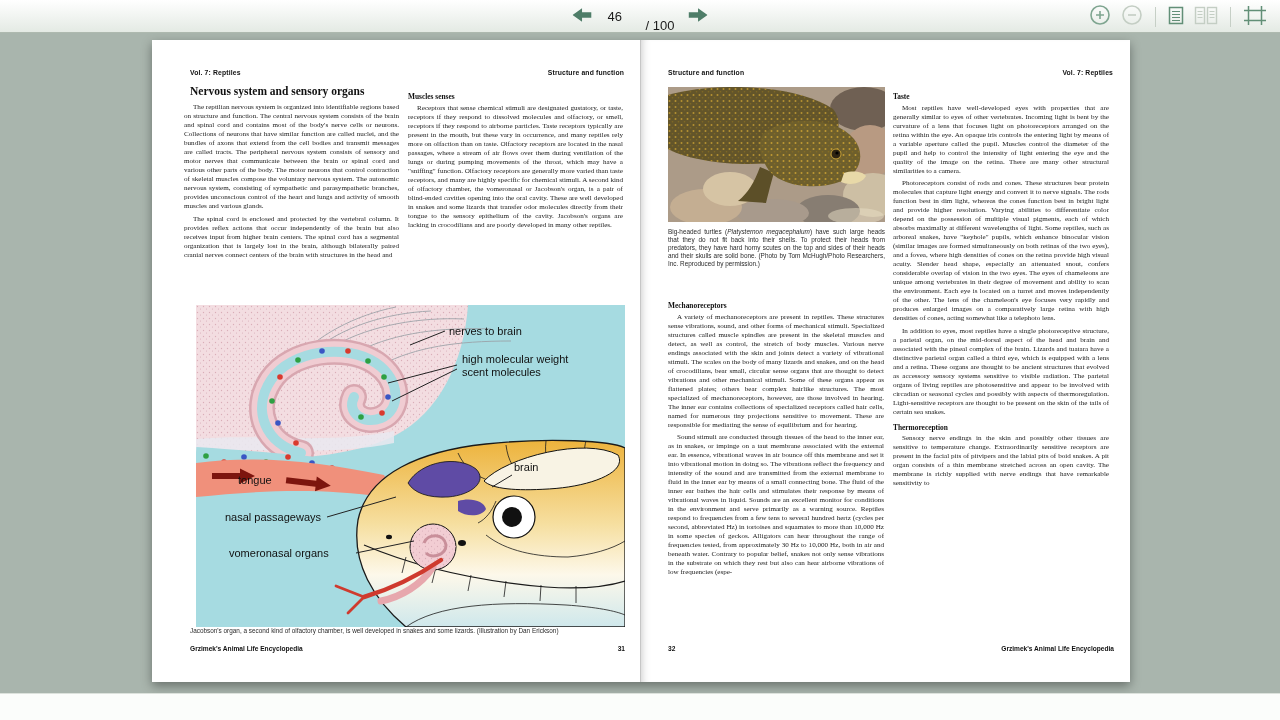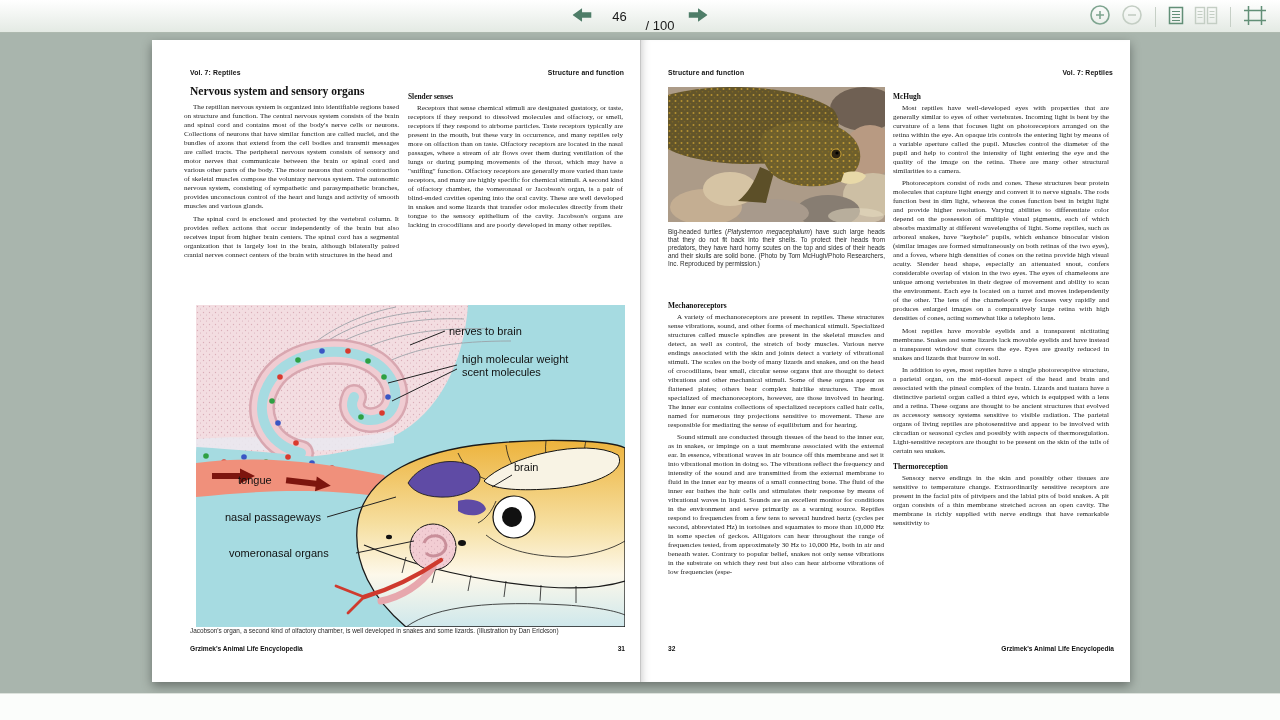--- a/index.html
+++ b/index.html
@@ -14,21 +14,21 @@
     background:linear-gradient(#ffffff, #e4eae4);
     border-bottom:1px solid #aeb9af;
   }
   .nav-center {
     position:absolute; left:50%; top:0; transform:translateX(-50%);
     height:33px; display:flex; align-items:center; gap:12px;
   }
   .nav-btn { border:none; background:transparent; padding:2px; cursor:pointer; display:flex; align-items:center; }
   .page-input {
     width:28px; border:none; background:transparent; font-size:13px;
-    text-align:center; color:#1a1a1a; font-family:"Liberation Sans",sans-serif;
+    text-align:left; color:#1a1a1a; font-family:"Liberation Sans",sans-serif;
   }
   .page-total { font-size:13px; color:#1a1a1a;margin-top:18px; }
   .tool-right {
     position:absolute; right:12px; top:0; height:33px;
     display:flex; align-items:center; gap:8px;
   }
   .tool-btn { border:none; background:transparent; padding:1px; cursor:pointer; display:flex; align-items:center; }
   .tool-sep { width:1px; height:20px; background:#c6cfc6; margin:0 3px; }
   
   .canvas { position:absolute; top:34px; left:0; width:1280px; height:659px; background:#a9b5ad; }
@@ -143,21 +143,21 @@
         <div class="hdr" style="right:16px;">Structure and function</div>
 
         <div class="section-title" style="left:38px; top:45px;">Nervous system and sensory organs</div>
 
         <div class="col body-text" style="left:32px; top:63px; width:215px; height:234px;">
           <p>The reptilian nervous system is organized into identifiable regions based on structure and function. The central nervous system consists of the brain and spinal cord and contains most of the body's nerve cells or neurons. Collections of neurons that have similar function are called nuclei, and the bundles of axons that extend from the cell bodies and transmit messages are called tracts. The peripheral nervous system consists of sensory and motor nerves that communicate between the brain or spinal cord and various other parts of the body. The motor neurons that control contraction of skeletal muscles compose the voluntary nervous system. The autonomic nervous system, consisting of sympathetic and parasympathetic branches, provides unconscious control of the heart and lungs and activity of smooth muscles and various glands.</p>
           <p>The spinal cord is enclosed and protected by the vertebral column. It provides reflex actions that occur independently of the brain but also receives input from higher brain centers. The spinal cord has a segmental organization that is largely lost in the brain, although bilaterally paired cranial nerves connect centers of the brain with structures in the head and</p>
         </div>
 
         <div class="col body-text" style="left:256px; top:46px; width:215px; height:251px;">
-          <div class="subhead">Slender senses</div>
+          <div class="subhead">Muscles senses</div>
           <p>Receptors that sense chemical stimuli are designated gustatory, or taste, receptors if they respond to dissolved molecules and olfactory, or smell, receptors if they respond to airborne particles. Taste receptors typically are present in the mouth, but these vary in occurrence, and many reptiles rely more on olfaction than on taste. Olfactory receptors are located in the nasal passages, where a stream of air flows over them during ventilation of the lungs or during pumping movements of the throat, which may have a "sniffing" function. Olfactory receptors are generally more varied than taste receptors, and many are highly specific for chemical stimuli. A second kind of olfactory chamber, the vomeronasal or Jacobson's organ, is a pair of blind-ended cavities opening into the oral cavity. These are well developed in snakes and some lizards that transfer odor molecules directly from their tongue to the sensory epithelium of the cavity. Jacobson's organs are lacking in crocodilians and are poorly developed in many other reptiles.</p>
         </div>
 
         <div class="diagram-box" style="left:44px; top:265px;">
           <svg width="429" height="322" viewBox="0 0 429 322">
             <defs>
               <pattern id="stip" width="6" height="6" patternUnits="userSpaceOnUse">
                 <circle cx="1.5" cy="1.5" r="0.7" fill="#d9aeb8"></circle>
                 <circle cx="4.5" cy="4" r="0.6" fill="#d9aeb8"></circle>
               </pattern>
@@ -319,24 +319,23 @@
           <span>Big-headed turtles (</span><span class="species">Platysternon megacephalum</span><span>) have such large heads that they do not fit back into their shells. To protect their heads from predators, they have hard horny scutes on the top and sides of their heads and their skulls are solid bone. (Photo by Tom McHugh/Photo Researchers, Inc. Reproduced by permission.)</span>
         </div>
 
         <div class="col body-text" style="left:27px; top:255px; width:216px; height:347px;">
           <div class="subhead">Mechanoreceptors</div>
           <p>A variety of mechanoreceptors are present in reptiles. These structures sense vibrations, sound, and other forms of mechanical stimuli. Specialized structures called muscle spindles are present in the skeletal muscles and detect, as well as control, the stretch of body muscles. Various nerve endings associated with the skin and joints detect a variety of vibrational stimuli. The scales on the body of many lizards and snakes, and on the head of crocodilians, bear small, circular sense organs that are thought to detect vibrations and other mechanical stimuli. Some of these organs appear as flattened plates; others bear complex hairlike structures. The most specialized of mechanoreceptors, however, are those involved in hearing. The inner ear contains collections of specialized receptors called hair cells, named for numerous tiny projections sensitive to movement. These are responsible for mediating the sense of equilibrium and for hearing.</p>
           <p>Sound stimuli are conducted through tissues of the head to the inner ear, as in snakes, or impinge on a taut membrane associated with the external ear. In essence, vibrational waves in air bounce off this membrane and set it into vibrational motion in doing so. The vibrations reflect the frequency and intensity of the sound and are transmitted from the external membrane to fluid in the inner ear by means of a small connecting bone. The fluid of the inner ear bathes the hair cells and stimulates their response by means of vibrational waves in liquid. Sounds are an excellent monitor for conditions in the environment and serve primarily as a warning source. Reptiles respond to frequencies from a few tens to several hundred hertz (cycles per second, abbreviated Hz) in tortoises and squamates to more than 10,000 Hz in some species of geckos. Alligators can hear throughout the range of frequencies tested, from approximately 30 Hz to 10,000 Hz, both in air and beneath water. Contrary to popular belief, snakes not only sense vibrations in the substrate on which they rest but also can hear airborne vibrations of low frequencies (espe-</p>
         </div>
 
         <div class="col body-text" style="left:252px; top:46px; width:216px; height:550px;">
-          <div class="subhead">McHugh</div>
+          <div class="subhead">Taste</div>
           <p>Most reptiles have well-developed eyes with properties that are generally similar to eyes of other vertebrates. Incoming light is bent by the curvature of a lens that focuses light on photoreceptors arranged on the retina within the eye. An opaque iris controls the entering light by means of a variable aperture called the pupil. Muscles control the diameter of the pupil and help to control the intensity of light entering the eye and the quality of the image on the retina. There are many other structural similarities to a camera.</p>
           <p>Photoreceptors consist of rods and cones. These structures bear protein molecules that capture light energy and convert it to nerve signals. The rods function best in dim light, whereas the cones function best in bright light and provide higher resolution. Varying abilities to differentiate color depend on the possession of multiple visual pigments, each of which absorbs maximally at different wavelengths of light. Some reptiles, such as arboreal snakes, have "keyhole" pupils, which enhance binocular vision (similar images are formed simultaneously on both retinas of the two eyes), and a fovea, where high densities of cones on the retina provide high visual acuity. Slender head shape, especially an attenuated snout, confers considerable overlap of vision in the two eyes. The eyes of chameleons are unique among vertebrates in their degree of movement and ability to scan the environment. Each eye is located on a turret and moves independently of the other. The lens of the chameleon's eye focuses very rapidly and produces enlarged images on a comparatively large retina with high densities of cones, acting somewhat like a telephoto lens.</p>
-          <p>Most reptiles have movable eyelids and a transparent nictitating membrane. Snakes and some lizards lack movable eyelids and have instead a transparent window that covers the eye. Eyes are greatly reduced in snakes and lizards that burrow in soil.</p>
           <p>In addition to eyes, most reptiles have a single photoreceptive structure, a parietal organ, on the mid-dorsal aspect of the head and brain and associated with the pineal complex of the brain. Lizards and tuatara have a distinctive parietal organ called a third eye, which is equipped with a lens and a retina. These organs are thought to be ancient structures that evolved as accessory sensory systems sensitive to visible radiation. The parietal organs of living reptiles are photosensitive and appear to be involved with circadian or seasonal cycles and possibly with aspects of thermoregulation. Light-sensitive receptors are thought to be present on the skin of the tails of certain sea snakes.</p>
           <div class="subhead">Thermoreception</div>
           <p>Sensory nerve endings in the skin and possibly other tissues are sensitive to temperature change. Extraordinarily sensitive receptors are present in the facial pits of pitvipers and the labial pits of boid snakes. A pit organ consists of a thin membrane stretched across an open cavity. The membrane is richly supplied with nerve endings that have remarkable sensitivity to</p>
         </div>
 
         <div class="pfooter" style="left:27px; right:16px;">
           <span>32</span>
           <span>Grzimek's Animal Life Encyclopedia</span>
         </div>
       </div>

